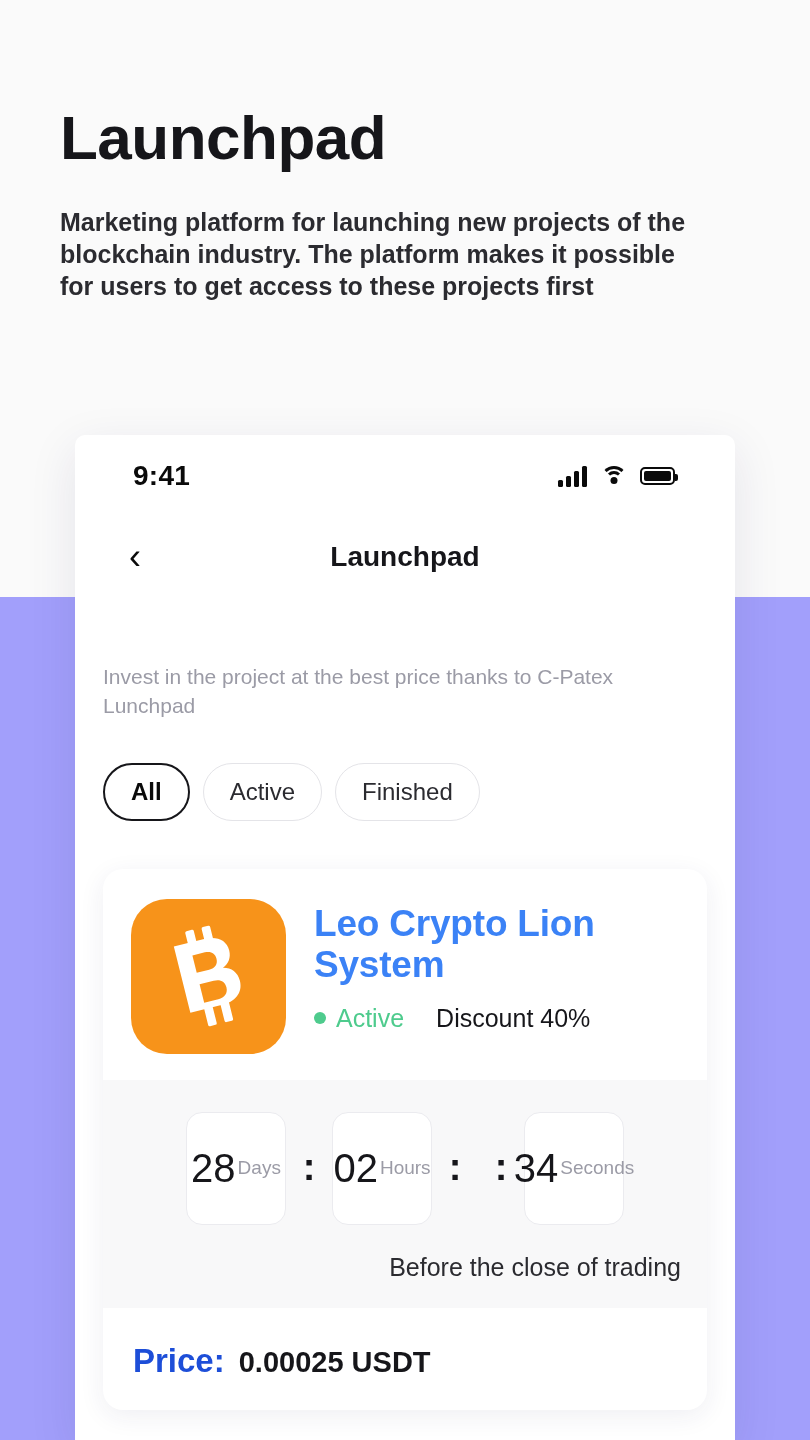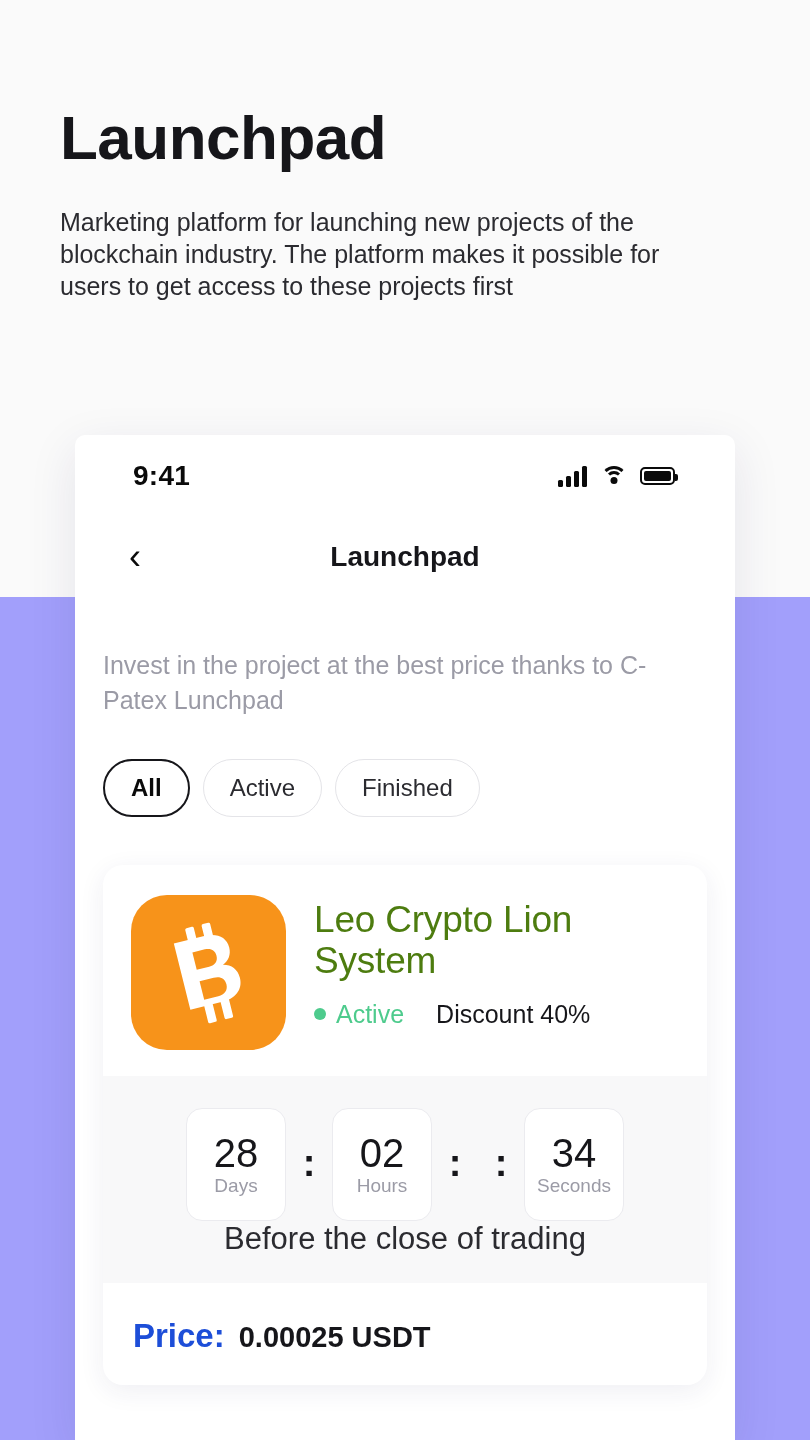--- a/index.html
+++ b/index.html
@@ -18,21 +18,21 @@
   }
 
   
   .promo { position:absolute; left:0; top:0; width:810px; padding:105px 60px 0 60px; }
   .promo-title {
     font-size:62px; font-weight:700; letter-spacing:-0.5px;
     color:#16161A; line-height:1.05;
   }
   .promo-sub {
     margin-top:36px; font-size:25px; line-height:1.28;
-    color:#2B2B30; max-width:630px; font-weight:400;
+    color:#2B2B30; max-width:630px; font-weight:700;
   }
 
   
   .phone {
     position:absolute; left:75px; top:435px; width:660px; height:1005px;
     background:#FFFFFF; border-radius:10px 10px 0 0; overflow:hidden;
     box-shadow:0 14px 48px rgba(40,34,90,.10);
   }
 
   
@@ -81,21 +81,21 @@
     font-size:28px; font-weight:600; color:#16161A;
   }
 
   
   .content { padding:38px 28px 0 28px; }
   .page-title {
     font-size:37px; font-weight:700; color:#16161A; letter-spacing:-0.3px;
     padding-left:0;
   }
   .page-sub {
-    margin-top:13px; font-size:25px; line-height:1.38; color:#9B9BA6; max-width:610px;
+    margin-top:28px; font-size:21px; line-height:1.38; color:#9B9BA6; max-width:610px;
   }
 
   
   .chips { display:flex; gap:13px; margin-top:42px;align-items:flex-end; }
   .chip {
     border:1.6px solid #E4E4E8; border-radius:40px; padding:0 26px; height:58px;
     display:flex; align-items:center; justify-content:center;
     font-size:24px; color:#2B2B30; background:#fff; white-space:nowrap;
   }
   .chip.selected { border-color:#16161A; border-width:2.2px; font-weight:700; color:#0A0A0A; }
@@ -106,43 +106,43 @@
     box-shadow:0 6px 26px rgba(40,34,90,.075); overflow:hidden;
   }
   .card-head { display:flex; gap:28px; padding:30px 28px 26px 28px; }
   .coin-icon {
     width:155px; height:155px; flex:0 0 155px; border-radius:36px; background:#F7931A;
     display:flex; align-items:center; justify-content:center;
   }
   .coin-icon svg { width:108px; height:108px; display:block; }
   .card-meta { padding-top:4px; min-width:0; }
   .project-name {
-    font-size:37px; font-weight:400; color:#4d7c0f; line-height:1.12; letter-spacing:-0.2px;
+    font-size:37px; font-weight:700; color:#3b82f6; line-height:1.12; letter-spacing:-0.2px;
   }
   .meta-row { display:flex; align-items:center; gap:32px; margin-top:18px; }
   .status-chip { display:flex; align-items:center; gap:10px; }
   .status-dot { width:12px; height:12px; border-radius:50%; background:#4ECB8D; }
   .status-label { font-size:25px; color:#4ECB8D; }
   .discount { font-size:25px; color:#16161A; }
 
   
   .countdown { background:#F8F8F9; padding:32px 26px 26px 26px; }
   .timer { display:flex; align-items:flex-start; justify-content:center; gap:0; }
   .tbox {
     width:100px; height:113px; border:1.6px solid #EBEBEF; border-radius:16px;
-    background:#FFFFFF; display:flex; flex-direction:column;
+    background:#FFFFFF; display:flex; flex-direction:row;
     align-items:center; justify-content:center; gap:2px;
   }
   .tval { font-size:40px; font-weight:500; color:#16161A; line-height:1; }
   .tlabel { font-size:19px; color:#9B9BA6; }
   .tsep {
     font-size:38px; font-weight:700; color:#16161A; line-height:1;
     width:46px; text-align:center; padding-top:36px;
   }
-  .close-note { text-align:center; font-size:31px; color:#2B2B30; }
+  .close-note { text-align:right; margin-top:28px; font-size:25px; color:#2B2B30; }
 
   
   .price-row { padding:34px 30px 30px 30px; display:flex; align-items:baseline; gap:14px; }
   .price-label { font-size:33px; font-weight:700; color:#1d4ed8; }
   .price-value { font-size:29px; font-weight:700; color:#16161A; }
 </style>
 </head>
 <body>
 
 <div id="stage">

